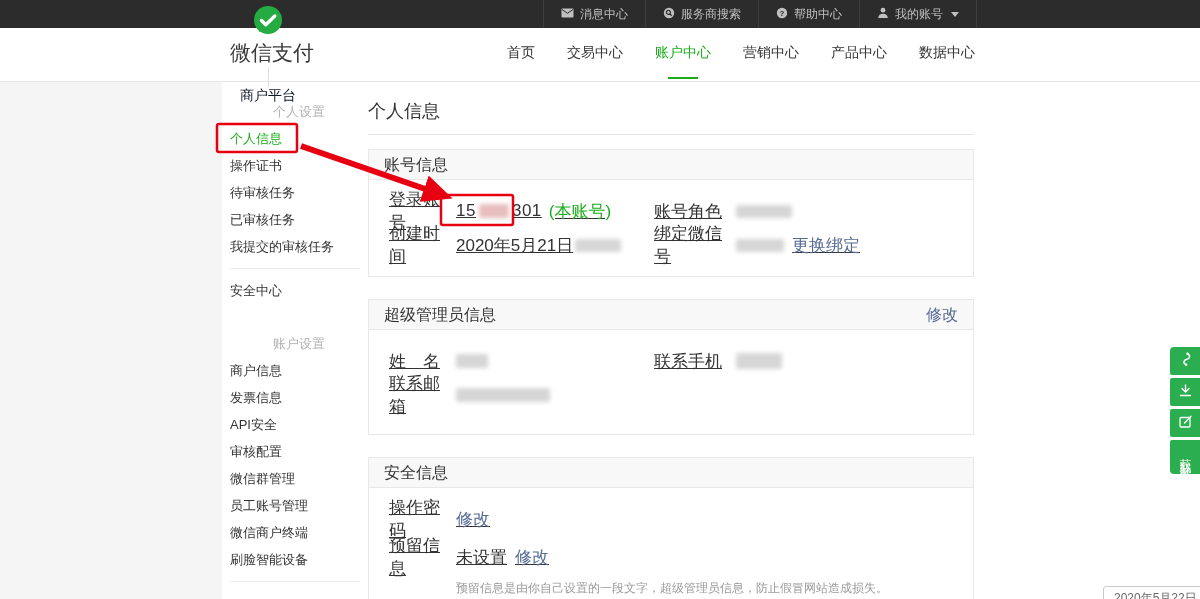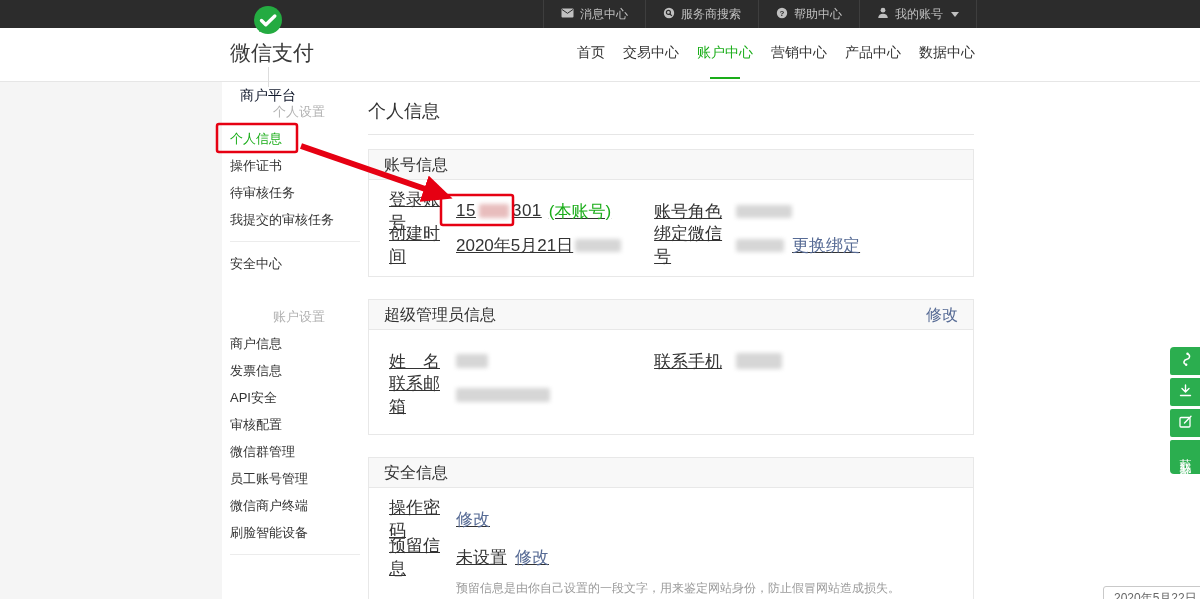--- a/index.html
+++ b/index.html
@@ -16,21 +16,21 @@
     border-right:4px solid transparent; border-top:5px solid #c0c0c0; margin-left:2px; }
 
   
   .header { height:54px; background:#fff; border-bottom:1px solid #e6e6e6;
     display:flex; align-items:center; justify-content:space-between;
     padding:0 225px 0 222px; }
   .brand { display:flex; align-items:center;flex-direction:column; }
   .brand-name { font-size:21px; color:#3a3a3a; margin-left:8px; }
   .brand-divider { width:1px; height:20px; background:#ddd; margin:0 13px; }
   .brand-sub { font-size:14px; color:#0f172a; }
-  .nav { display:flex; gap:18px; }
+  .nav { display:flex; gap:32px; }
   .nav-item { font-size:14px; color:#333; cursor:pointer; position:relative;
     padding-bottom:4px; }
   .nav-item.active { color:#1aad19; }
   .nav-item.active::after { content:""; position:absolute; left:50%;
     transform:translateX(-50%); bottom:-13px; width:30px; height:2px; background:#1aad19; }
 
   
   .page { position:relative; height:517px; overflow:hidden; }
   .left-bg { position:absolute; left:0; top:0; width:222px; height:100%;
     background:#f5f5f5; }
@@ -158,20 +158,21 @@
 </div>
 
 <div class="page">
   <div class="left-bg"></div>
 
   <div class="sidebar">
     <div class="side-header">个人设置</div>
     <div class="side-item active">个人信息</div>
     <div class="side-item">操作证书</div>
     <div class="side-item">待审核任务</div>
+    <div class="side-item">已审核任务</div>
     <div class="side-item">我提交的审核任务</div>
     <hr class="side-divider">
     <div class="side-item">安全中心</div>
     <div class="side-gap"></div>
     <div class="side-header">账户设置</div>
     <div class="side-item">商户信息</div>
     <div class="side-item">发票信息</div>
     <div class="side-item">API安全</div>
     <div class="side-item">审核配置</div>
     <div class="side-item">微信群管理</div>
@@ -255,21 +256,21 @@
           </div>
         </div>
         <div class="row" style="margin-top:16px;">
           <div class="cell wide">
             <span class="flabel">预留信息</span>
             <span>未设置</span>
             <a class="blue-link ml8">修改</a>
           </div>
         </div>
         <div class="desc">
-          <div>预留信息是由你自己设置的一段文字，用来鉴定网站身份，防止假冒网站造成损失。</div>
+          <div>预留信息是由你自己设置的一段文字，超级管理员信息，防止假冒网站造成损失。</div>
           <div>配置后将在首页及充值页面显示。若未看到预留信息，表明当前访问的网站存在风险，请终止操作，并修改密码。</div>
 
         </div>
       </div>
     </div>
   </div>
 
   <svg class="annotation-svg">
     <defs>
       <marker id="arrowhead" markerWidth="5" markerHeight="4.6" refX="1.2" refY="2.3" orient="auto">

